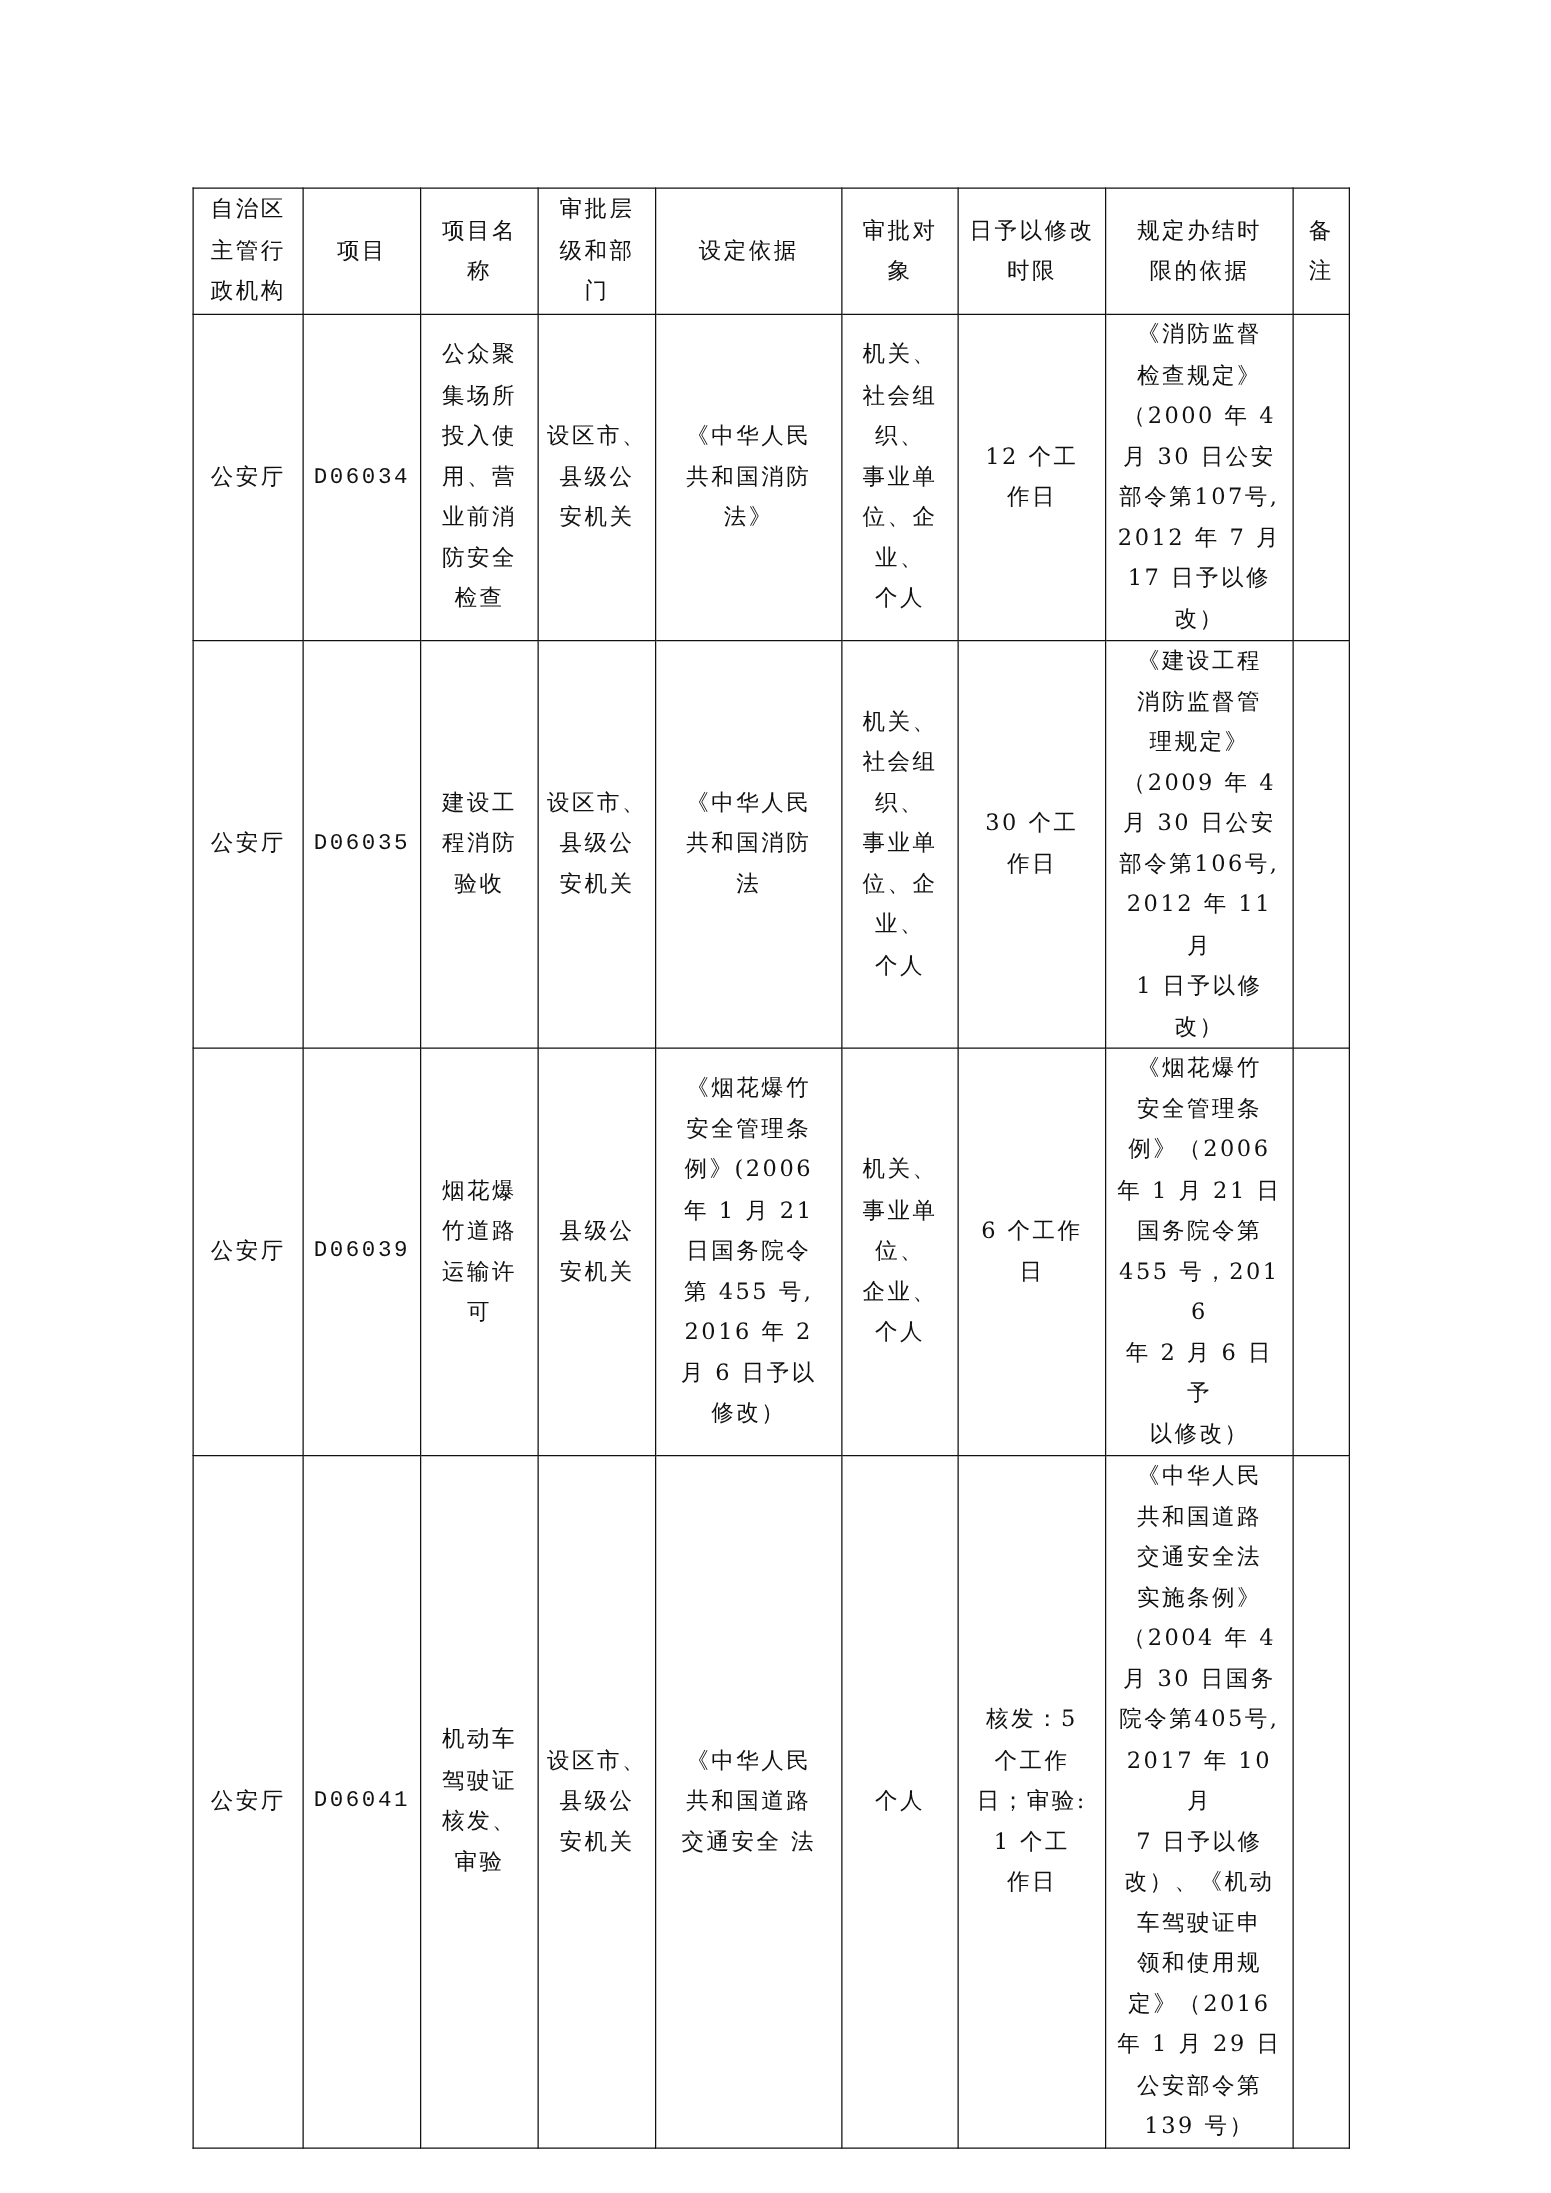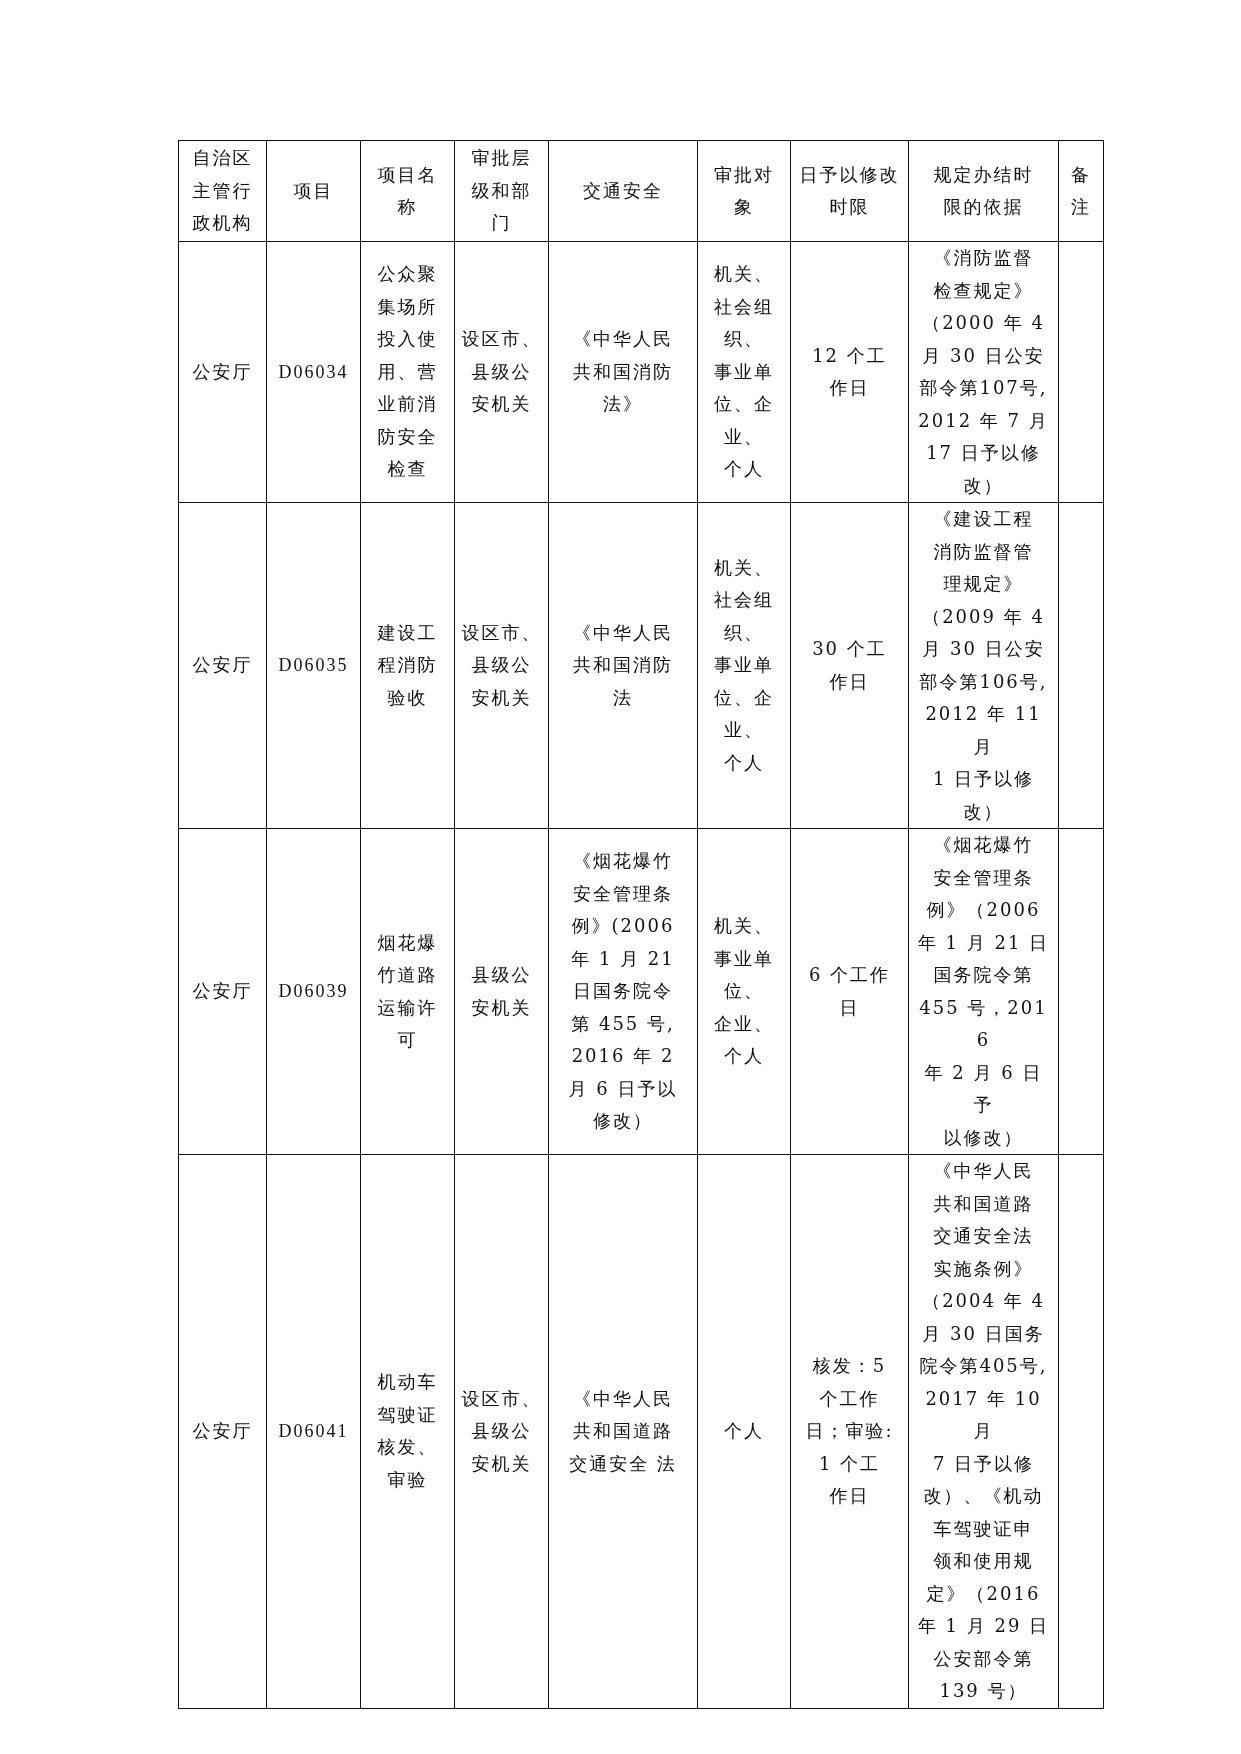--- a/index.html
+++ b/index.html
@@ -19,44 +19,43 @@
       position: absolute;
       left: 0;
       top: 0;
       width: 1241px;
       height: 1754px;
       background: #ffffff;
     }
     table.approval-table {
       position: absolute;
       left: 154px;
-      top: 140px;
+      top: 150px;
       border-collapse: collapse;
       table-layout: fixed;
       width: 925px;
-      margin-left: 24px;
     }
     table.approval-table th,
     table.approval-table td {
       border: 1.5px solid #111111;
       text-align: center;
       vertical-align: middle;
       font-weight: normal;
       font-size: 18px;
       line-height: 32.5px;
       letter-spacing: 2px;
       padding: 0 6px;
       word-break: break-all;
       white-space: pre-line;
     }
     table.approval-table th {
       height: 100px;
     }
     .code {
-      font-family: Liberation Serif, serif;
+      font-family: Liberation Mono, monospace;
       letter-spacing: 0;
       font-size: 18px;
     }
     col.c1 { width: 88px; }
     col.c2 { width: 94px; }
     col.c3 { width: 94px; }
     col.c4 { width: 94px; }
     col.c5 { width: 149px; }
     col.c6 { width: 93px; }
     col.c7 { width: 118px; }
@@ -87,21 +86,21 @@
       <tr>
         <th>自治区
 主管行
 政机构</th>
         <th>项目</th>
         <th>项目名
 称</th>
         <th>审批层
 级和部
 门</th>
-        <th>交通安全</th>
+        <th>设定依据</th>
         <th>审批对
 象</th>
         <th>日予以修改
 时限</th>
         <th>规定办结时
 限的依据</th>
         <th>备
 注</th>
       </tr>
     </thead>

